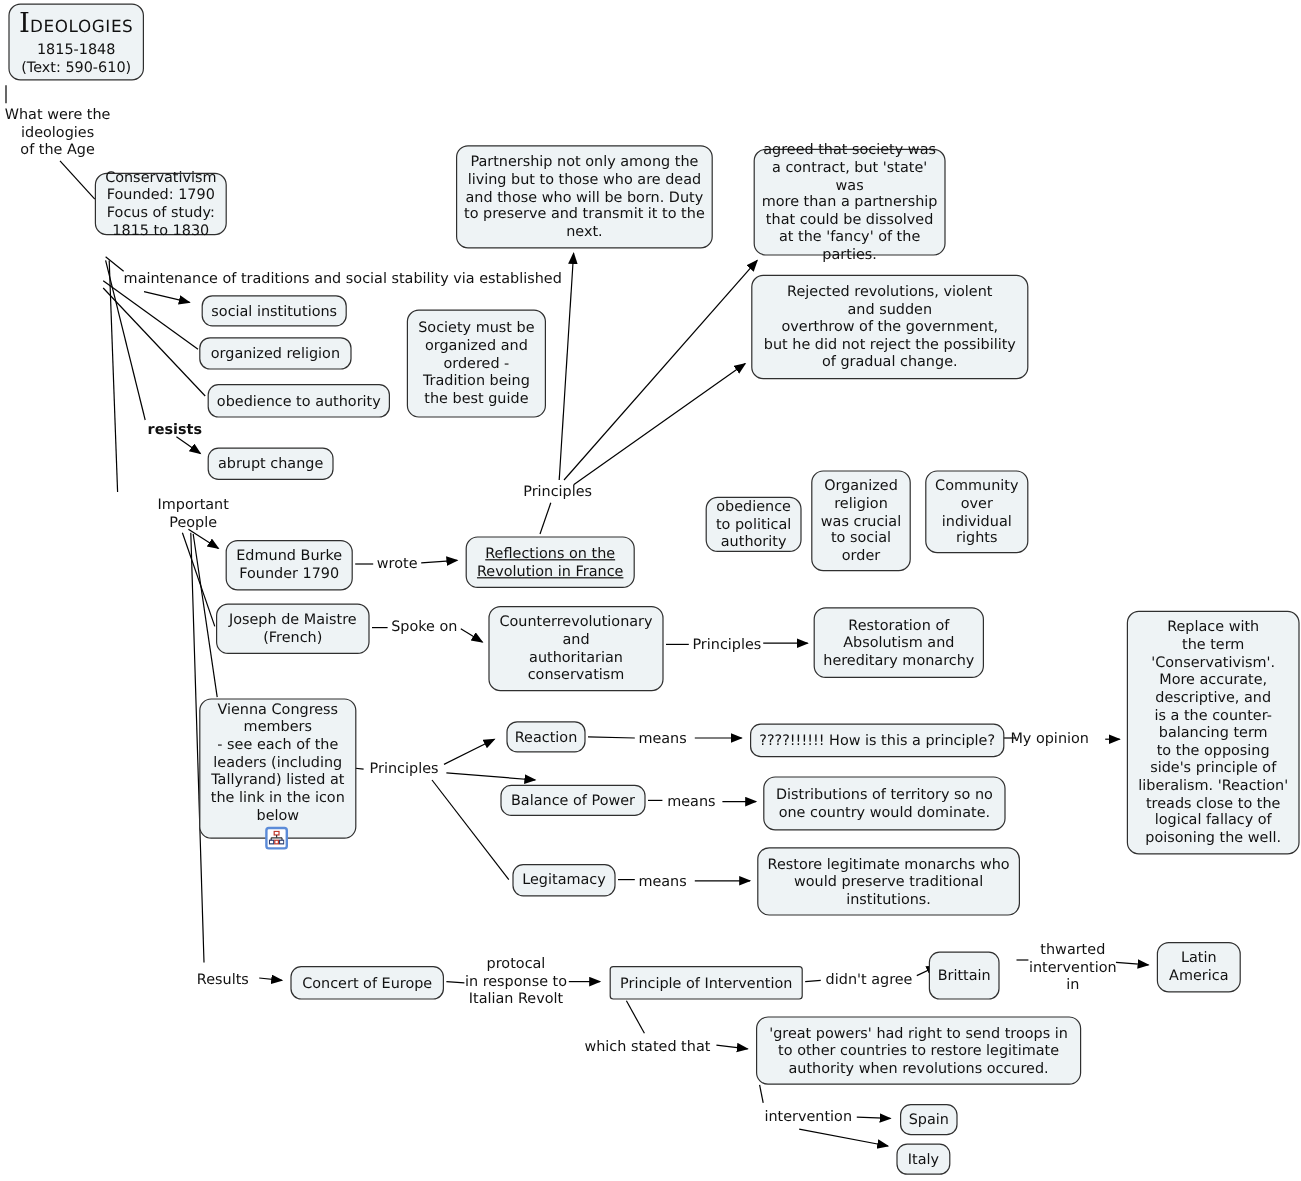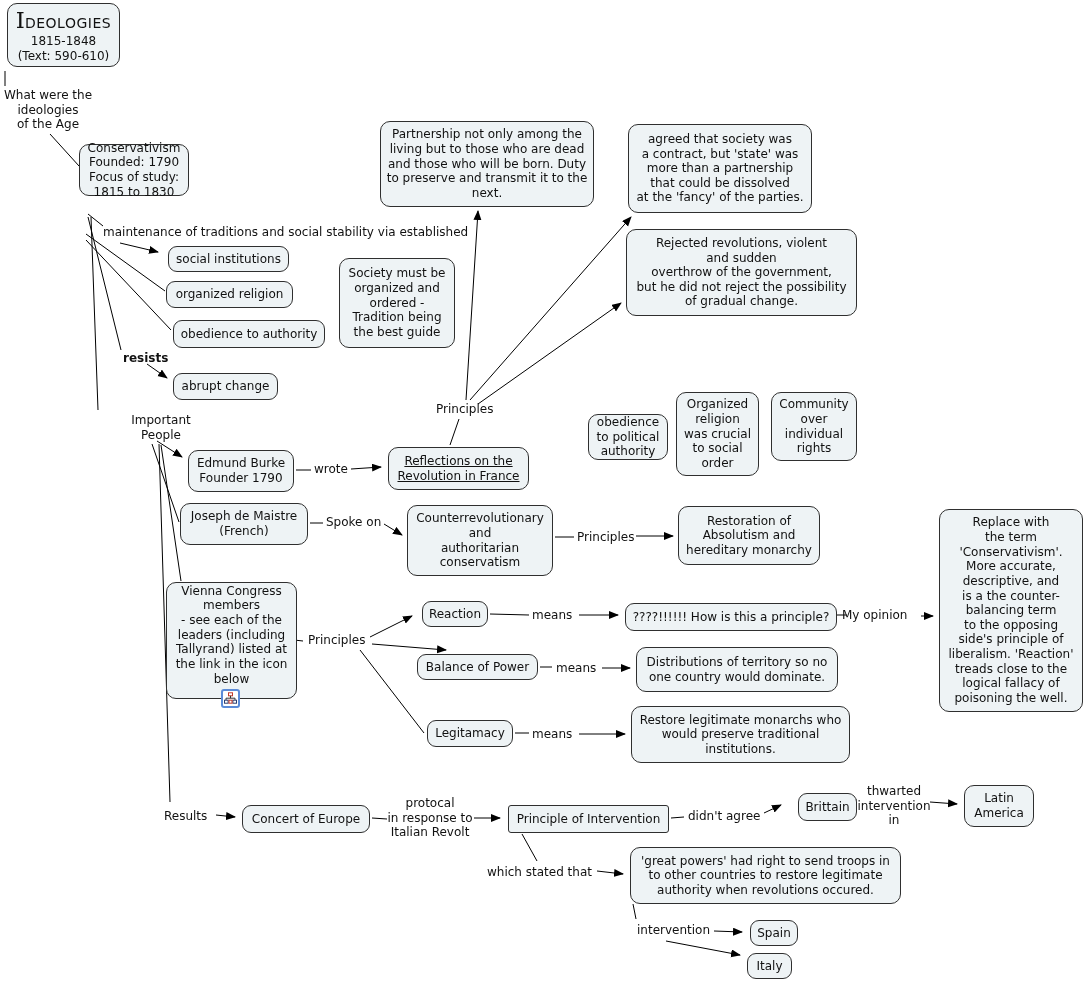--- a/index.html
+++ b/index.html
@@ -113,21 +113,21 @@
 and those who will be born. Duty
 to preserve and transmit it to the
 next.</div>
 
   <div class="node" style="left:339px;top:258px;width:116px;height:90px;">Society must be
 organized and
 ordered -
 Tradition being
 the best guide</div>
 
-  <div class="node" style="left:628px;top:124px;width:184px;height:89px;padding:2px;">agreed that society was
+  <div class="node" style="left:628px;top:124px;width:160px;height:89px;padding:2px;">agreed that society was
 a contract, but 'state' was
 more than a partnership
 that could be dissolved
 at the 'fancy' of the parties.</div>
 
   <div class="node" style="left:626px;top:229px;width:231px;height:87px;padding:2px;">Rejected revolutions, violent
 and sudden
 overthrow of the government,
 but he did not reject the possibility
 of gradual change.</div>
@@ -216,21 +216,21 @@
 would preserve traditional
 institutions.</div>
 
   <div class="lbl nw" style="left:164px;top:809px;">Results</div>
   <div class="node nw" style="left:242px;top:805px;width:128px;height:28px;border-radius:9px;">Concert of Europe</div>
   <div class="lbl" style="left:386px;top:796px;width:88px;">protocal
 in response to
 Italian Revolt</div>
   <div class="node nw" style="left:508px;top:805px;width:161px;height:28px;border-radius:3px;">Principle of Intervention</div>
   <div class="lbl nw" style="left:688px;top:809px;">didn't agree</div>
-  <div class="node nw" style="left:798px;top:793px;width:59px;height:28px;border-radius:9px;">Brittain</div>
+  <div class="node nw" style="left:774px;top:793px;width:59px;height:40px;border-radius:9px;">Brittain</div>
   <div class="lbl" style="left:856px;top:784px;width:76px;">thwarted
 intervention
 in</div>
   <div class="node" style="left:964px;top:785px;width:70px;height:42px;">Latin
 America</div>
 
   <div class="lbl nw" style="left:487px;top:865px;">which stated that</div>
   <div class="node" style="left:630px;top:847px;width:271px;height:57px;">'great powers' had right to send troops in
 to other countries to restore legitimate
 authority when revolutions occured.</div>

